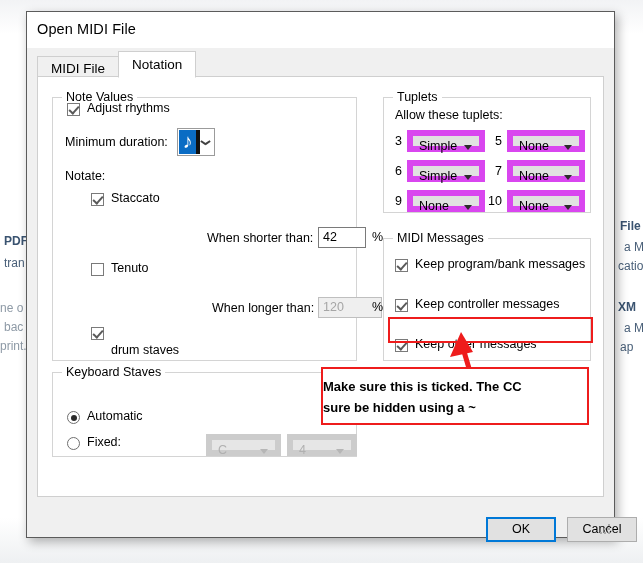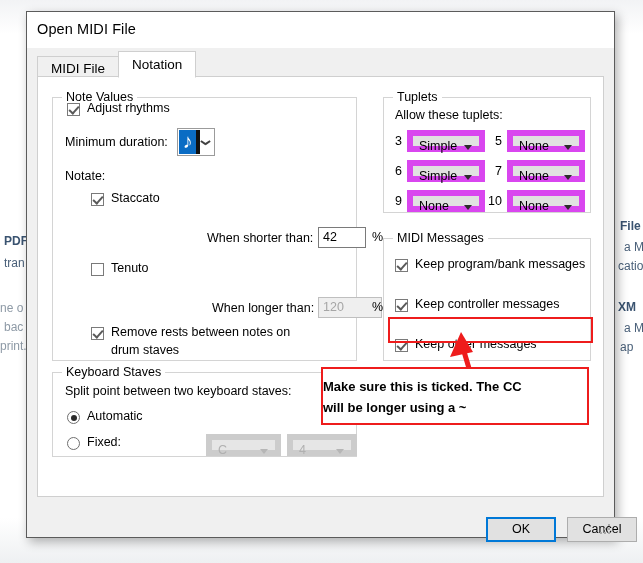--- a/index.html
+++ b/index.html
@@ -361,28 +361,26 @@
     <div class="lbl" style="left:334px; top:153px;">%</div>
 
     <div class="cb" style="left:53px; top:186px;"></div>
     <div class="lbl" style="left:73px; top:184px;">Tenuto</div>
 
     <div class="lbl" style="left:174px; top:224px;">When longer than:</div>
     <div class="txt disabled" style="left:280px; top:220px; width:64px;">120</div>
     <div class="lbl" style="left:334px; top:223px;">%</div>
 
     <div class="cb checked" style="left:53px; top:250px;"></div>
-    <div class="lbl" style="left:73px; top:248px;">Remove rests between notes on</div>
     <div class="lbl" style="left:73px; top:266px;">drum staves</div>
 
     <div class="group" style="left:14px; top:295px; width:305px; height:85px;">
       <div class="glabel">Keyboard Staves</div>
     </div>
 
-    <div class="lbl" style="left:27px; top:307px;">Split point between two keyboard staves:</div>
 
     <div class="rb sel" style="left:29px; top:334px;"></div>
     <div class="lbl" style="left:49px; top:332px;">Automatic</div>
 
     <div class="rb" style="left:29px; top:360px;"></div>
     <div class="lbl" style="left:49px; top:358px;">Fixed:</div>
 
     <div class="combo disabled" style="left:168px; top:357px; width:75px;">
       <div class="cval">C</div>
       <div class="carrow"></div>
@@ -465,14 +463,14 @@
 
 <div id="ann-rect"></div>
 
 <svg id="ann-arrow" width="60" height="52" viewBox="0 0 60 52">
   <path d="M 43 52 L 33 18" stroke="#ee1c1c" stroke-width="5" fill="none"></path>
   <path d="M 31 2 L 20 27 L 43 22 Z" fill="#ee1c1c"></path>
 </svg>
 
 <div id="ann-box">
   <div>Make sure this is ticked. The CC</div>
-  <div>will be longer using a ~</div>
+  <div>sure be hidden using a ~</div>
 </div>
 
 </body></html>

